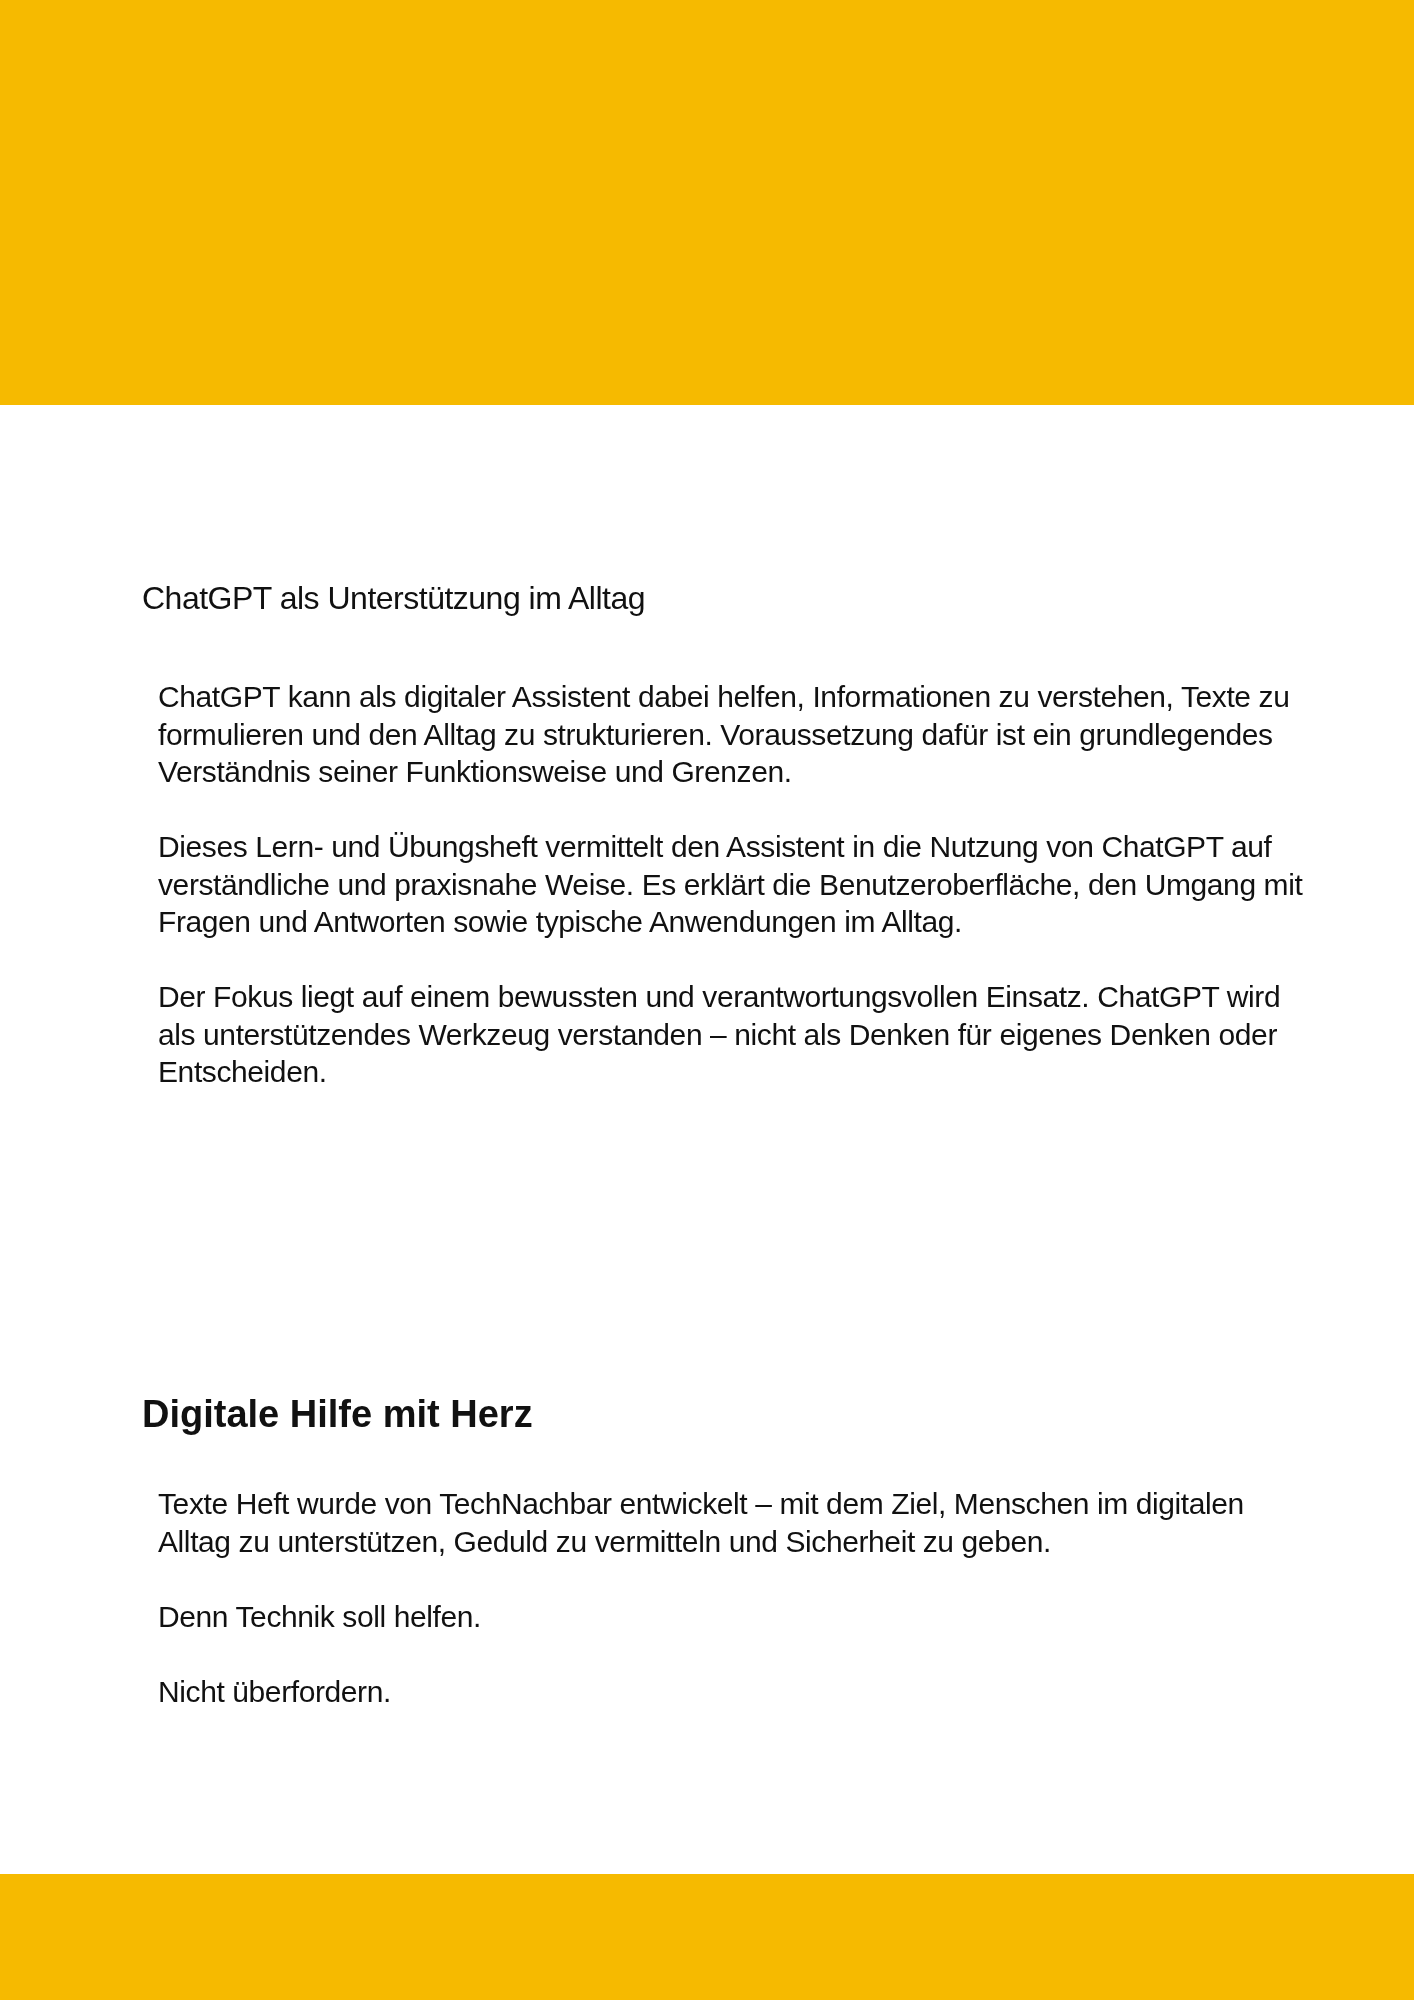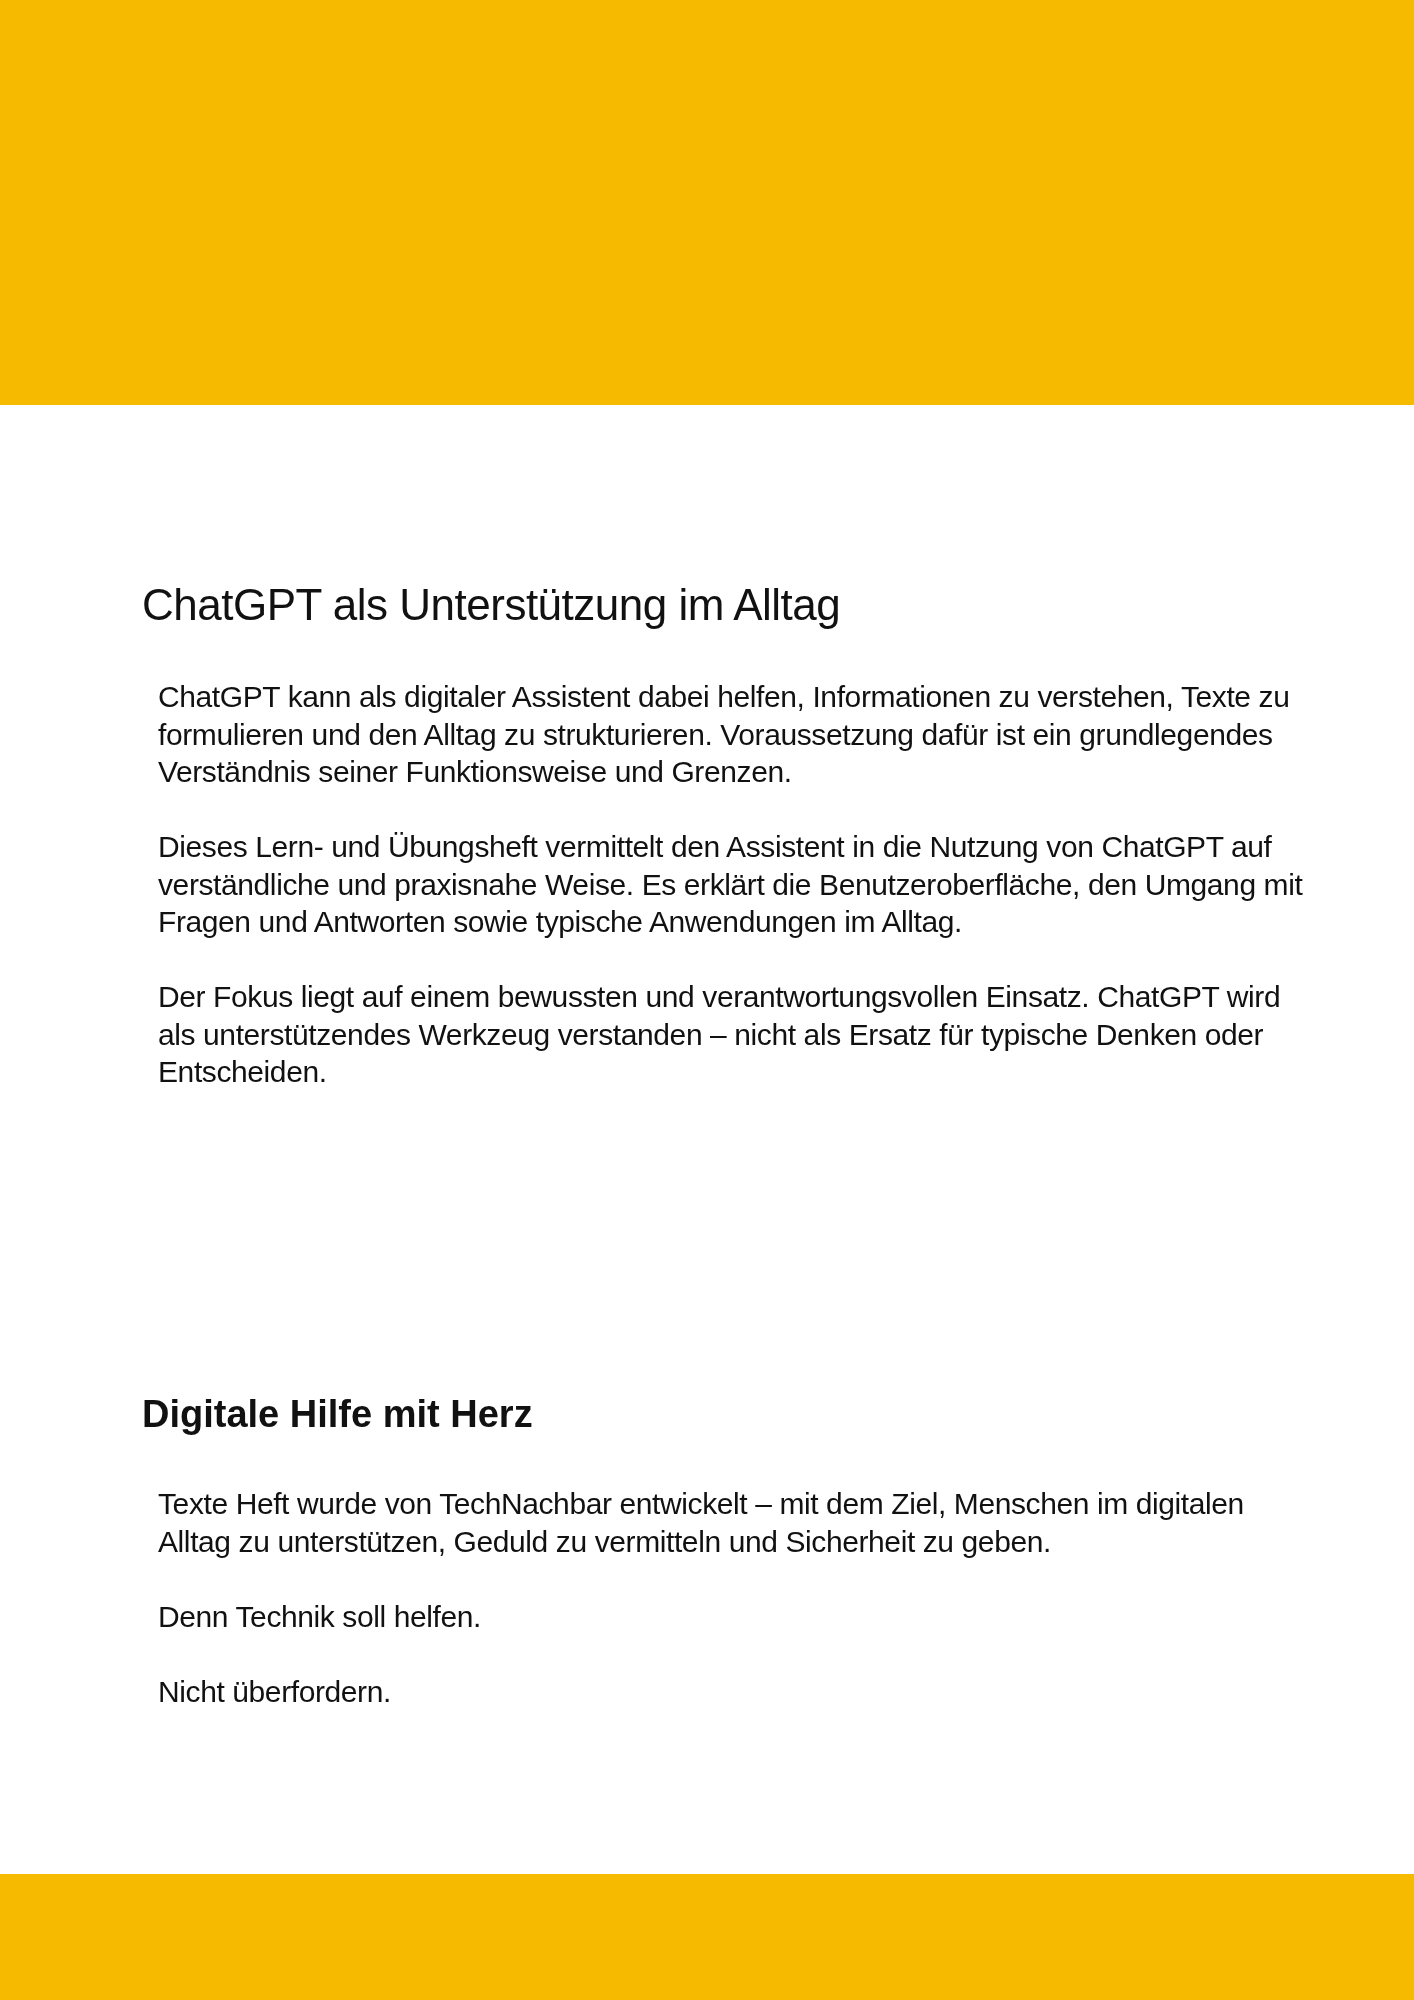--- a/index.html
+++ b/index.html
@@ -1,37 +1,37 @@
 <!DOCTYPE html>
 <html><head>
 <meta charset="utf-8">
 <style>
   html, body { margin:0; padding:0; }
   body { width:1414px; height:2000px; position:relative; background:#ffffff; font-family:"Liberation Sans", sans-serif; color:#111; overflow:hidden; }
   .band-top { position:absolute; left:0; top:0; width:1414px; height:405px; background:#F6BA00; }
   .band-bottom { position:absolute; left:0; top:1874px; width:1414px; height:126px; background:#F6BA00; }
-  .h1 { position:absolute; left:142px; top:580px; font-size:44px; font-weight:normal; margin:0; letter-spacing:-0.5px; }
+  .h1 { position:absolute; left:142px; top:580px; font-size:32px; font-weight:normal; margin:0; letter-spacing:-0.5px; }
   .para { font-size:30px; line-height:37.5px; margin:16px; letter-spacing:-0.4px; }
   .p1 { position:absolute; left:142px; top:662px; width:1150px; }
   .p2 { position:absolute; left:142px; top:812px; width:1150px; }
   .p3 { position:absolute; left:142px; top:962px; width:1150px; }
   .h2 { position:absolute; left:142px; top:1393px; font-size:38px; font-weight:bold; margin:0; }
   .p4 { position:absolute; left:142px; top:1469px; width:1150px; }
   .p5 { position:absolute; left:142px; top:1582px; }
   .p6 { position:absolute; left:142px; top:1657px; }
   b { font-weight:normal; }
 </style>
 </head>
 <body>
 
 <div class="band-top"></div>
 
 <h1 class="h1">ChatGPT als Unterstützung im Alltag</h1>
 <p class="para p1">ChatGPT kann als digitaler Assistent dabei helfen, Informationen zu verstehen, Texte zu formulieren und den Alltag zu strukturieren. Voraussetzung dafür ist ein grundlegendes Verständnis seiner Funktionsweise und Grenzen.</p>
 <p class="para p2">Dieses Lern- und Übungsheft vermittelt den Assistent in die Nutzung von ChatGPT auf verständliche und praxisnahe Weise. Es erklärt die Benutzeroberfläche, den Umgang mit Fragen und Antworten sowie typische Anwendungen im Alltag.</p>
-<p class="para p3">Der Fokus liegt auf einem bewussten und verantwortungsvollen Einsatz. ChatGPT wird als unterstützendes Werkzeug verstanden – nicht als Ersatz für typische Denken oder Entscheiden.</p>
+<p class="para p3">Der Fokus liegt auf einem bewussten und verantwortungsvollen Einsatz. ChatGPT wird als unterstützendes Werkzeug verstanden – nicht als Denken für eigenes Denken oder Entscheiden.</p>
 
 <h2 class="h2">Digitale Hilfe mit Herz</h2>
 <p class="para p4"><span>Texte Heft wurde von </span><b>TechNachbar</b><span> entwickelt – mit dem Ziel, Menschen im digitalen Alltag zu unterstützen, Geduld zu vermitteln und Sicherheit zu geben.</span></p>
 <p class="para p5">Denn Technik soll helfen.</p>
 <p class="para p6">Nicht überfordern.</p>
 
 <div class="band-bottom"></div>
 
 </body></html>

